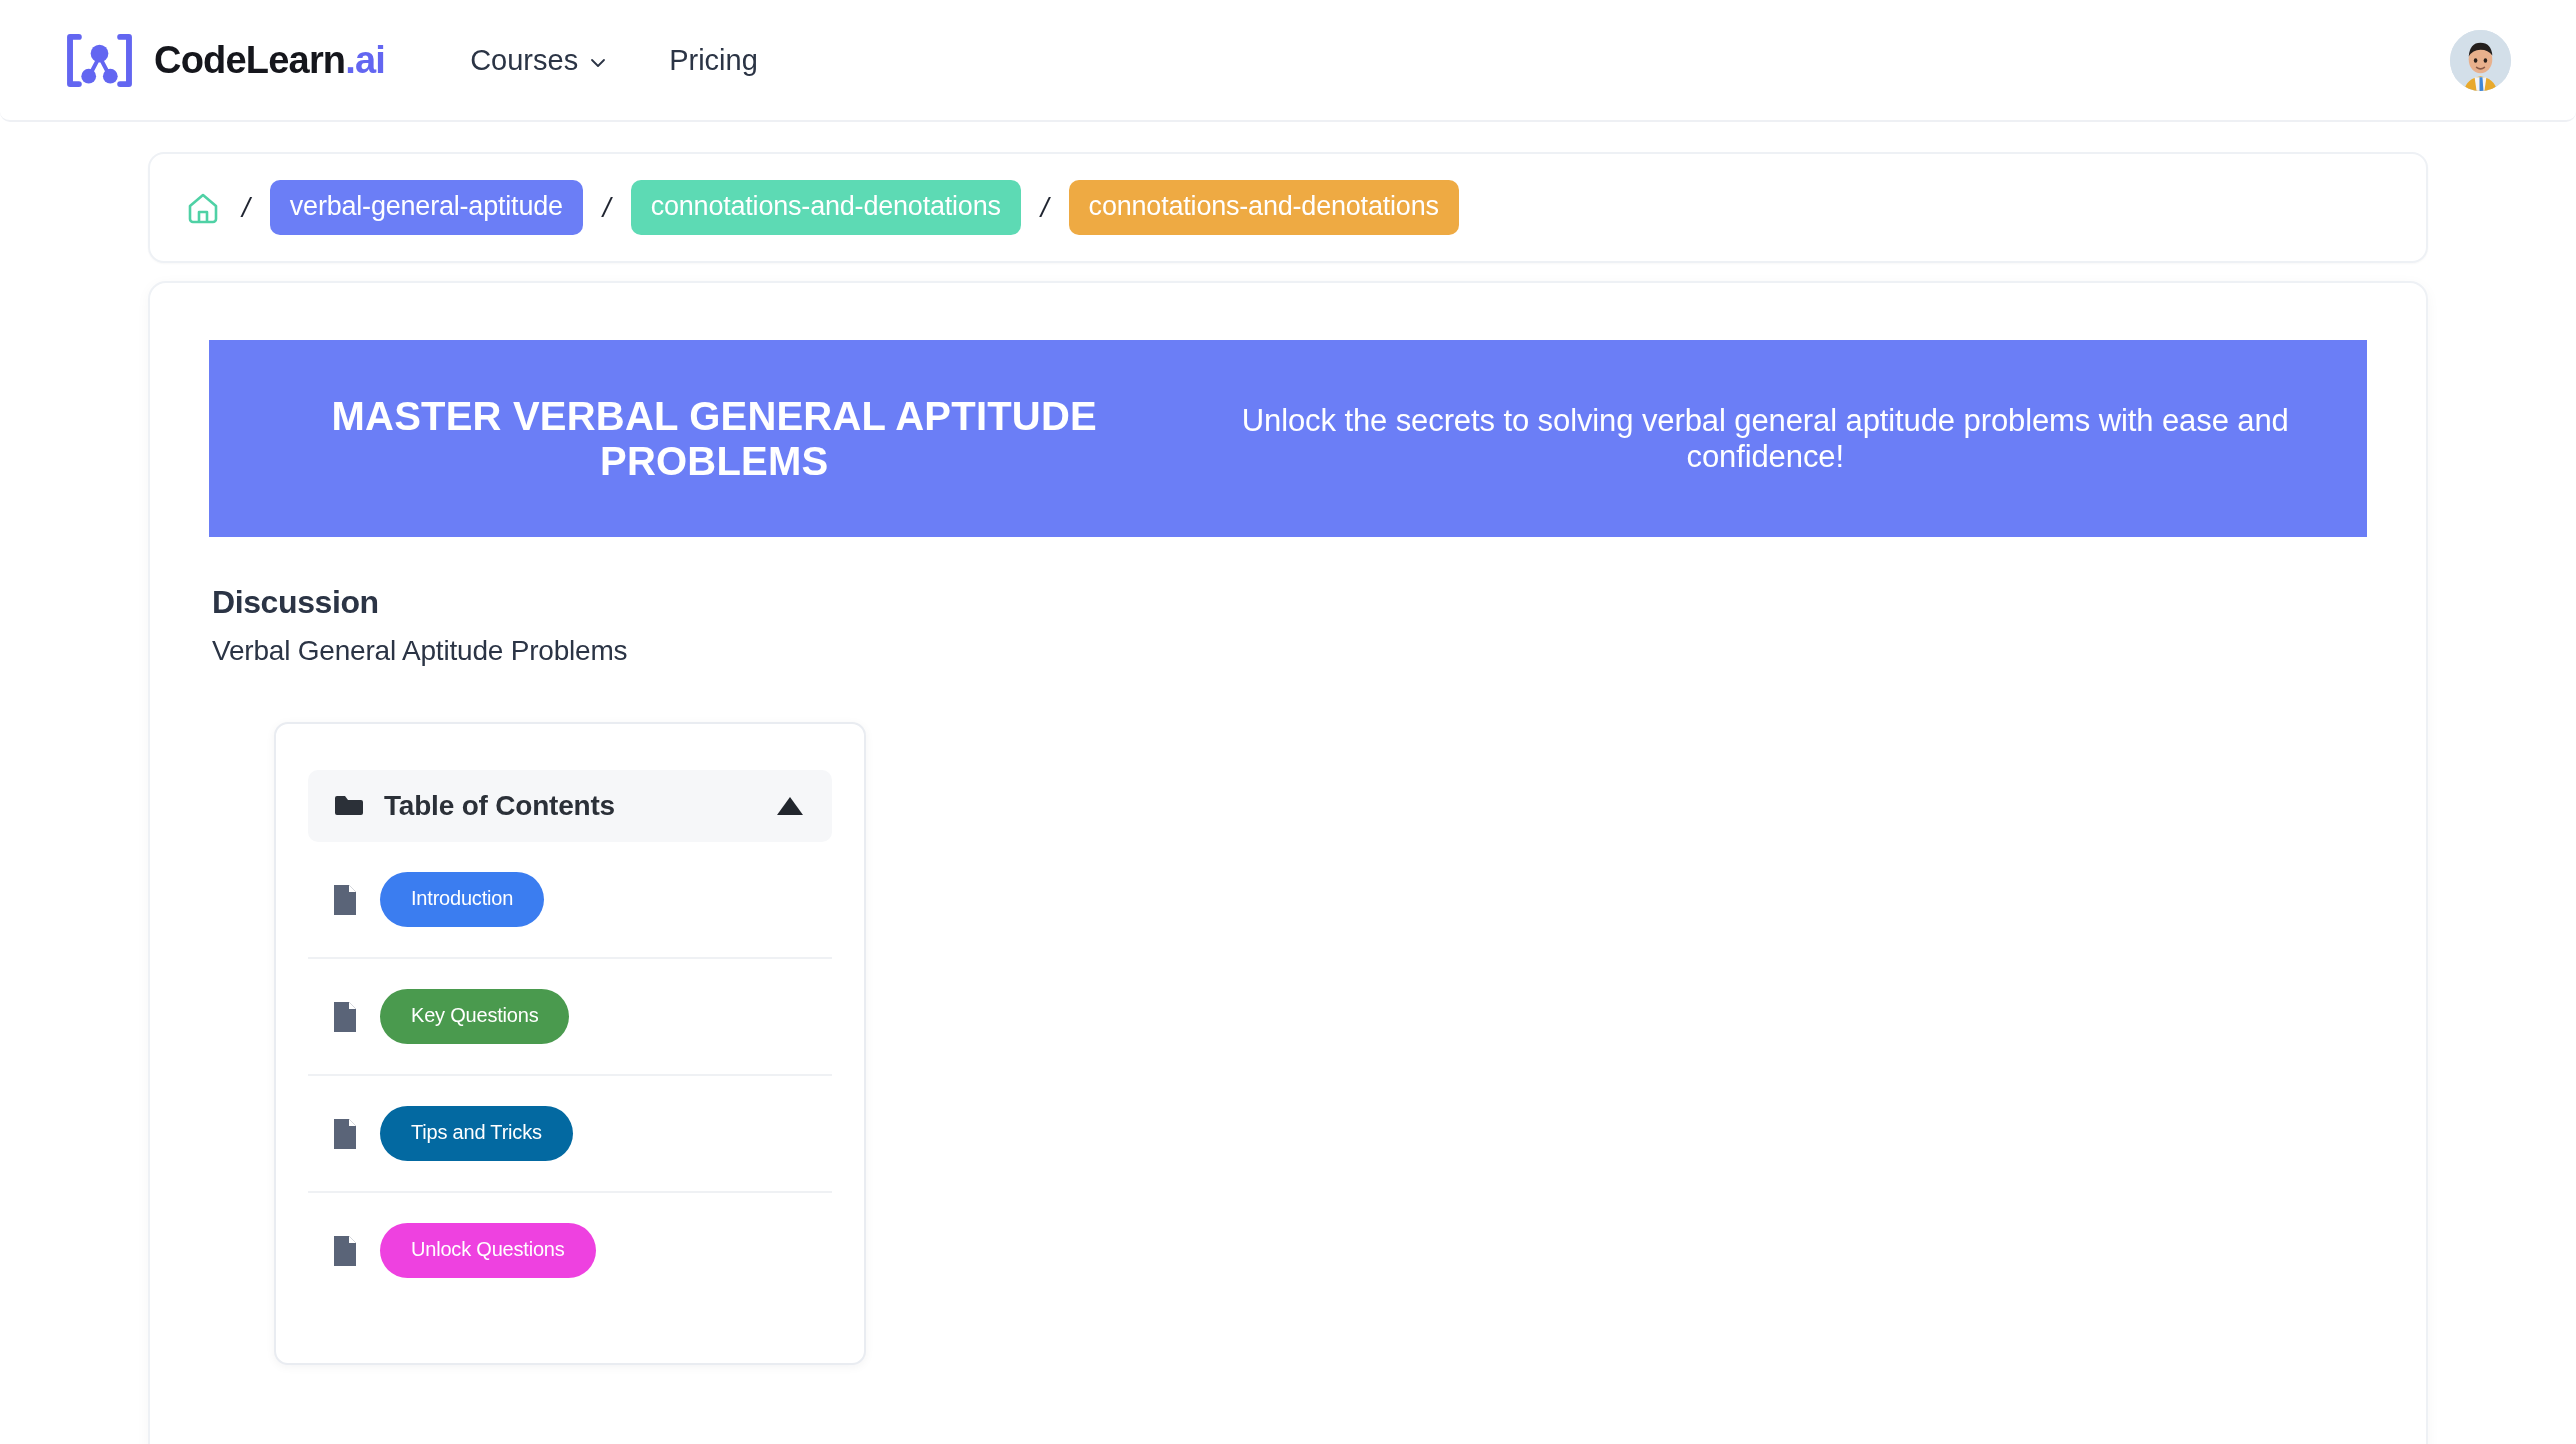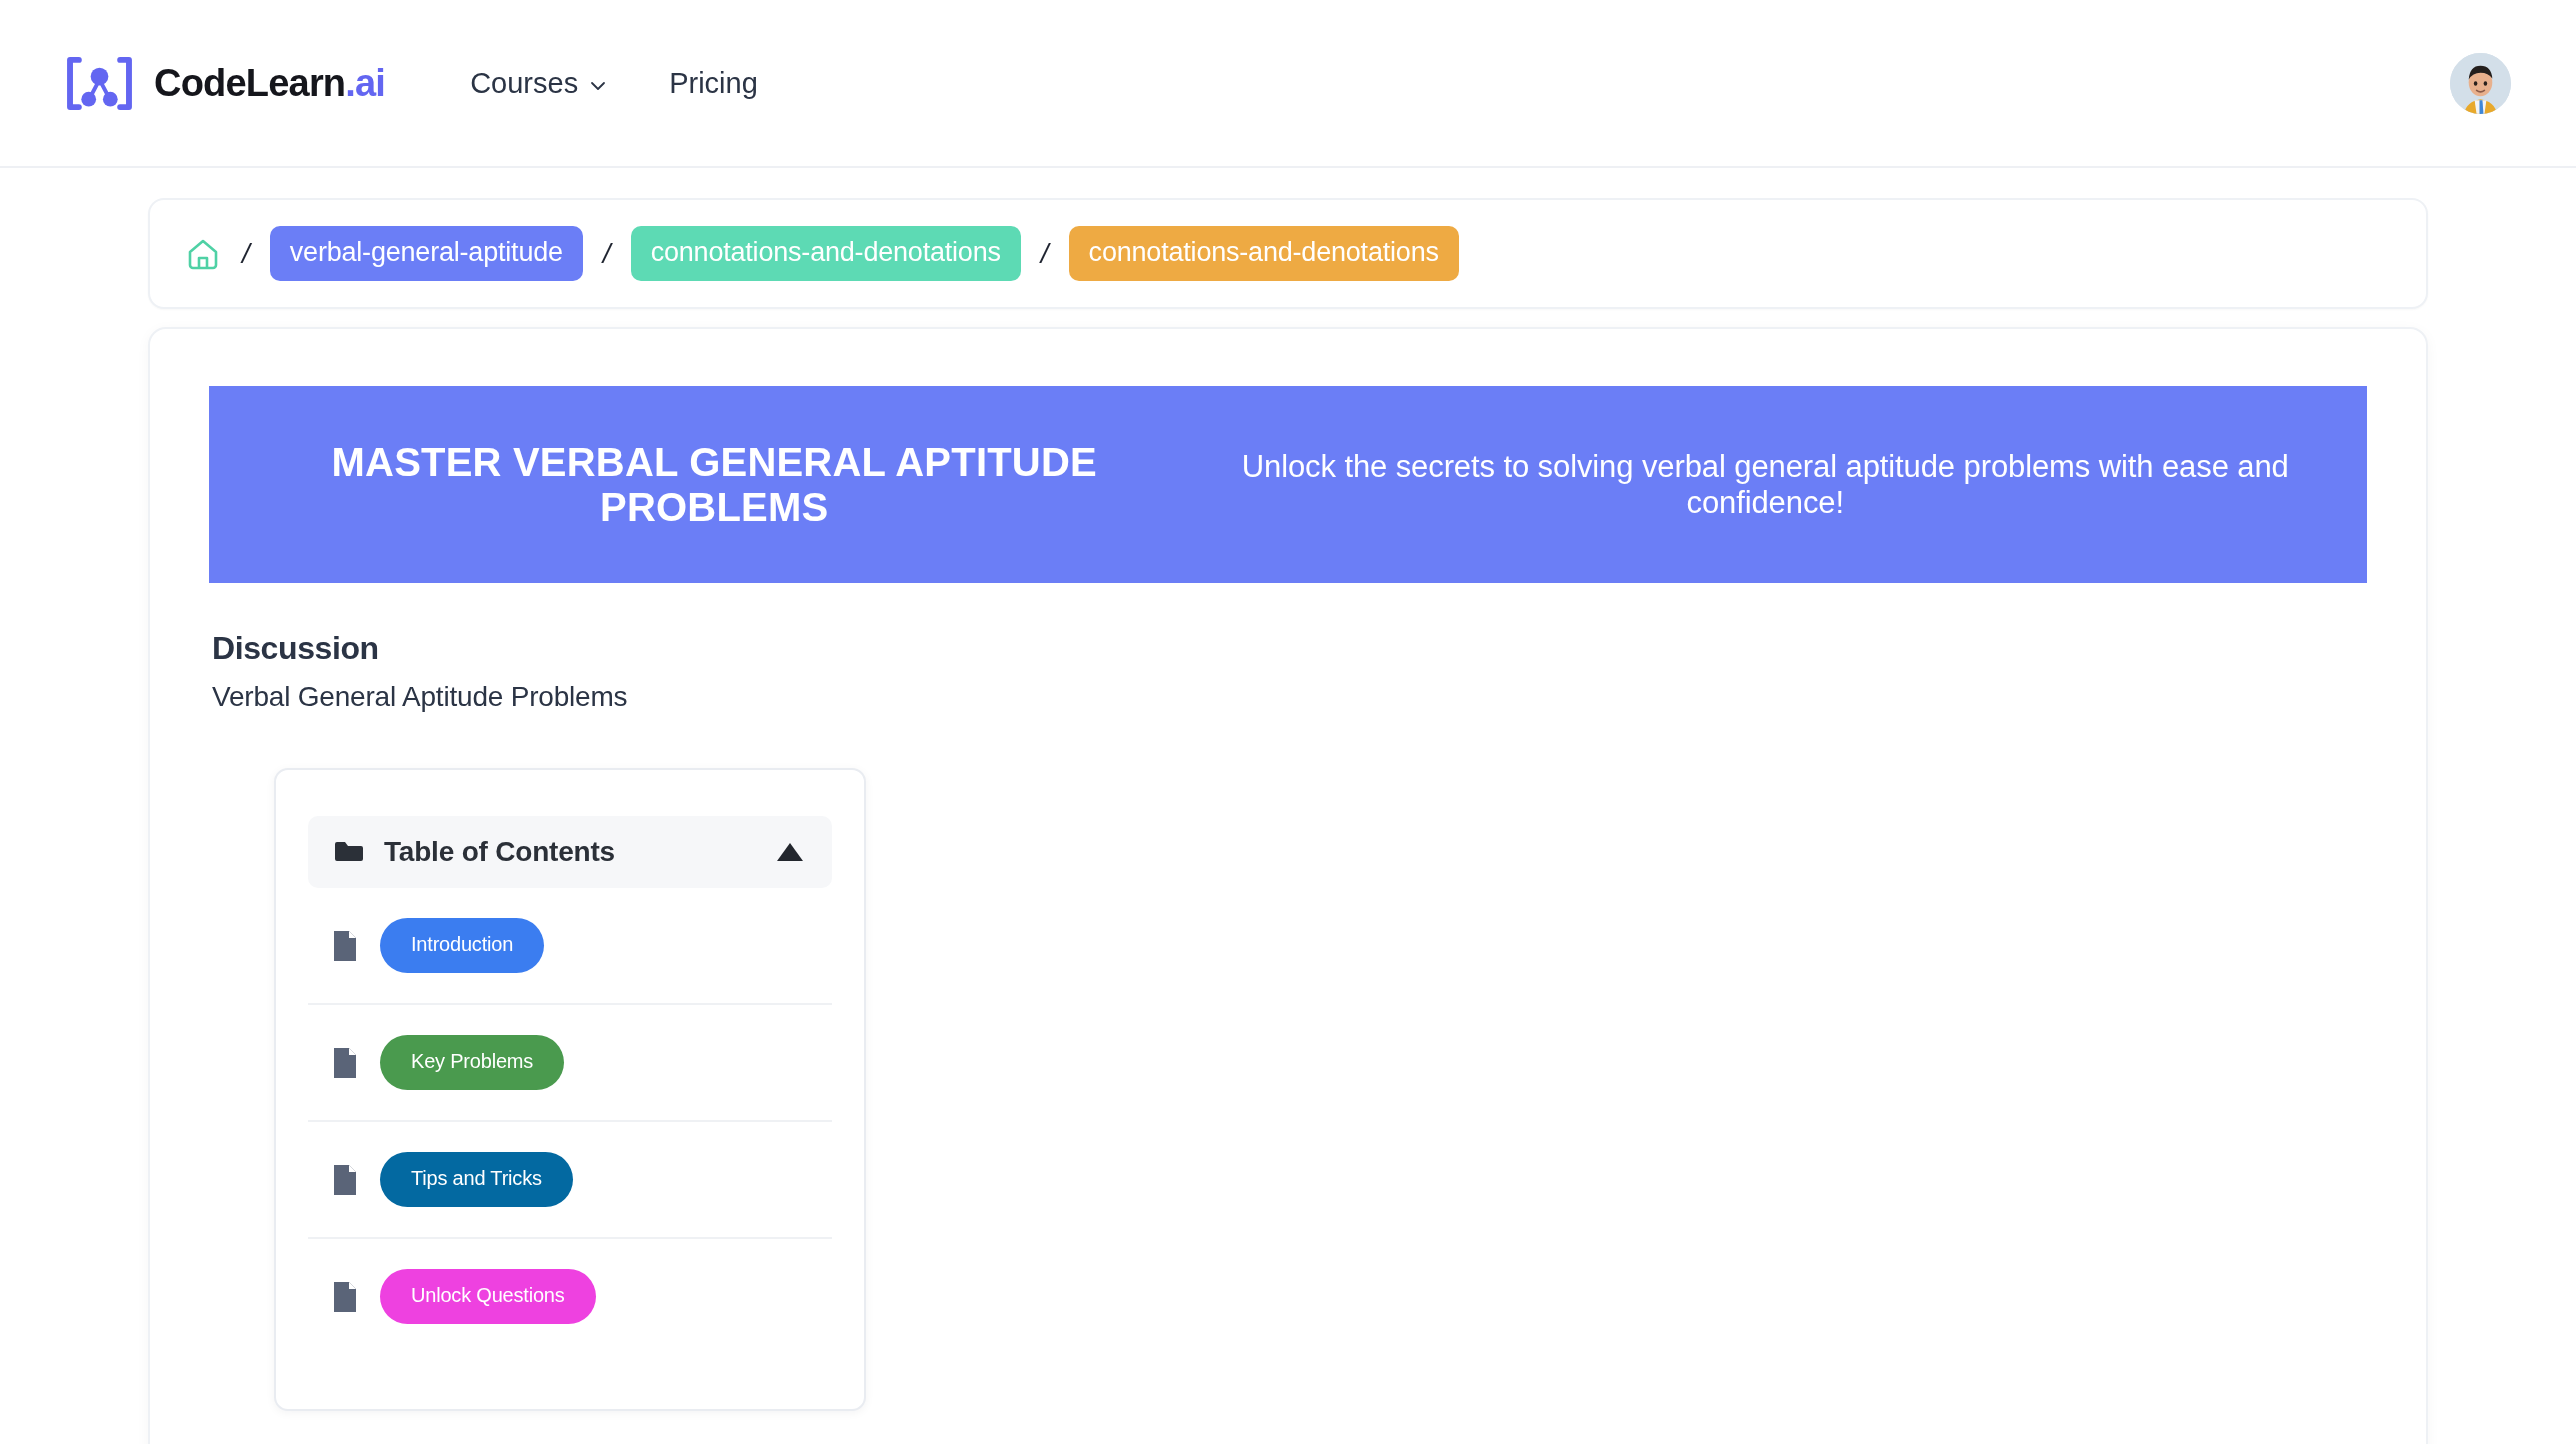--- a/index.html
+++ b/index.html
@@ -9,26 +9,27 @@
     height: 1445px;
     background: #ffffff;
     font-family: "Liberation Sans", sans-serif;
     -webkit-font-smoothing: antialiased;
     overflow: hidden;
   }
 
   
   .site-header {
     position: relative;
-    height: 168px;
+    height: 122px;
     background: #ffffff;
     border-bottom: 2px solid #eef0f4;
     display: flex;
     align-items: center;
     padding: 0 65px 0 63px;
+    border-radius: 10px;
   }
 
   .brand {
     display: flex;
     align-items: center;
     gap: 18px;
     cursor: pointer;
   }
 
   .brand-mark {
@@ -362,21 +363,21 @@
             <span class="toc-pill" style="background:#3B7DF0">Introduction</span>
           </li>
 
           <li class="toc-item">
             <span class="doc-icon">
               <svg width="26" height="32" viewBox="0 0 26 32">
                 <path d="M2 1 h15 l7 7 v23 H2 Z" fill="#5a6478"></path>
                 <path d="M17 1 v7 h7 Z" fill="#ffffff"></path>
               </svg>
             </span>
-            <span class="toc-pill" style="background:#4A9A4E">Key Problems</span>
+            <span class="toc-pill" style="background:#4A9A4E">Key Questions</span>
           </li>
 
           <li class="toc-item">
             <span class="doc-icon">
               <svg width="26" height="32" viewBox="0 0 26 32">
                 <path d="M2 1 h15 l7 7 v23 H2 Z" fill="#5a6478"></path>
                 <path d="M17 1 v7 h7 Z" fill="#ffffff"></path>
               </svg>
             </span>
             <span class="toc-pill" style="background:#0369a1">Tips and Tricks</span>

